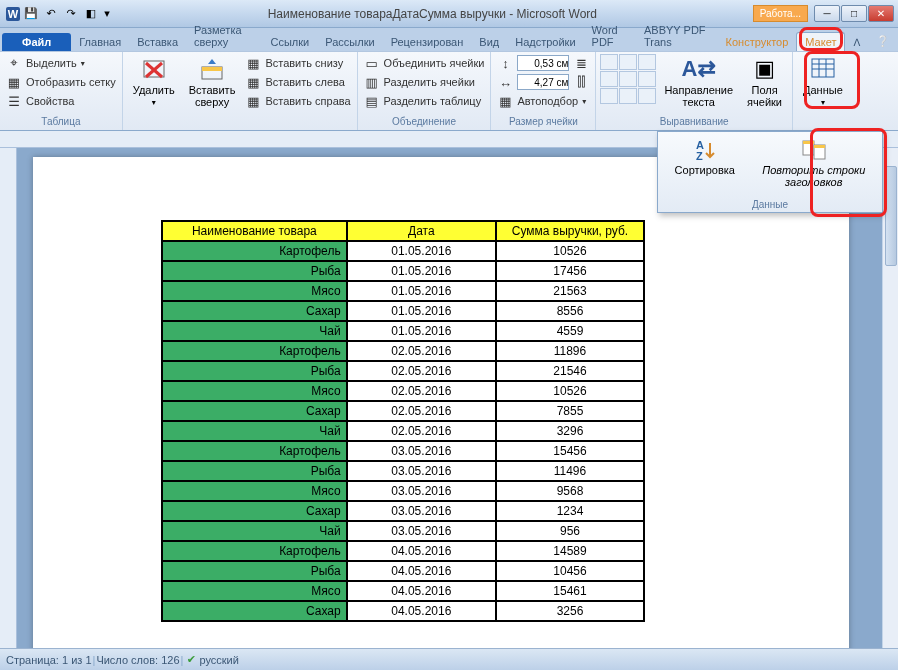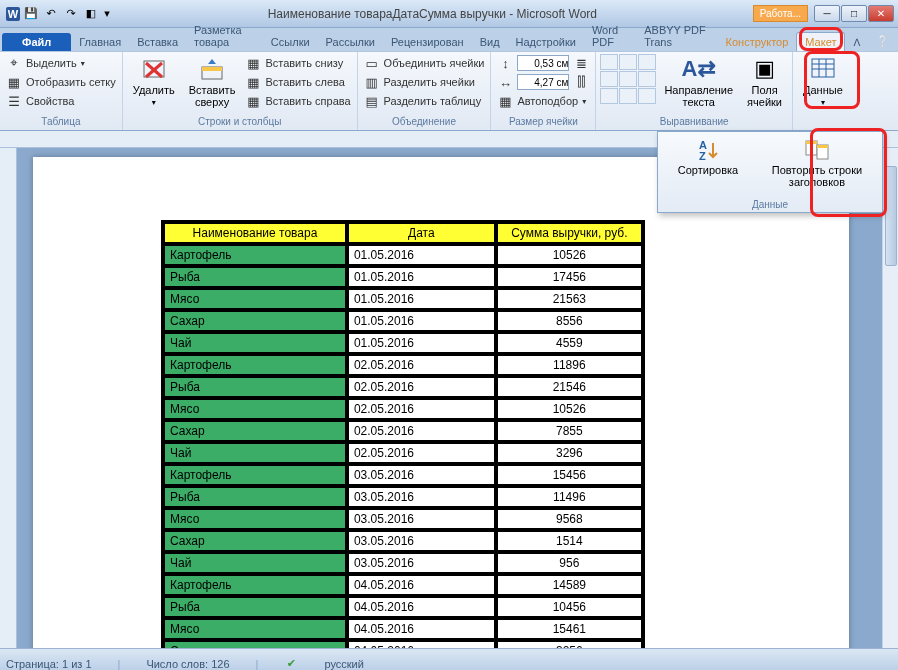--- a/index.html
+++ b/index.html
@@ -40,27 +40,27 @@
 .dd-label { text-align: center; color: #5b7aa0; font-size: 10px; padding: 1px 0 2px; }
 
 .doc-area { position: absolute; top: 131px; left: 0; right: 0; bottom: 22px; background: #8aa9cc; }
 .ruler { height: 17px; background: #e5edf7; border-bottom: 1px solid #aac0dc; }
 .vruler { position: absolute; left: 0; top: 17px; bottom: 0; width: 17px; background: #e5edf7; border-right: 1px solid #aac0dc; }
 .page { position: absolute; left: 33px; top: 26px; width: 816px; min-height: 700px; background: #fff; box-shadow: 0 0 6px rgba(0,0,0,0.3); padding: 63px 126px 20px 128px; }
 .scroll-v { position: absolute; right: 0; top: 17px; bottom: 0; width: 16px; background: #e8eef7; border-left: 1px solid #c3d4e8; }
 .scroll-thumb { position: absolute; left: 2px; width: 12px; top: 18px; height: 100px; background: linear-gradient(to right, #d4e2f2, #b6c9e0); border: 1px solid #9bb3d0; border-radius: 2px; }
 
 .word-table { border-collapse: collapse; width: 484px; }
-.word-table th, .word-table td { border: 4px solid #000000; padding: 2px 5px; font-size: 12px; height: 20px; }
+.word-table th, .word-table td { border: 2px solid #000000; padding: 2px 5px; font-size: 12px; height: 20px; }
 .word-table th { background: #ffff33; text-align: center; font-weight: normal; }
-.word-table td.col-a { background: #3bad66; color: #000; width: 197px; text-align: left; }
-.word-table td.col-b { width: 160px; margin-top: 39px; }
+.word-table td.col-a { background: #3bad66; color: #000; width: 197px; text-align: right; }
+.word-table td.col-b { text-align: center; width: 160px; margin-top: 39px; }
 .word-table td.col-c { text-align: center; width: 160px; }
 
-.statusbar { position: absolute; bottom: 0; left: 0; right: 0; height: 22px; background: linear-gradient(to bottom, #dbe7f4, #bcd0e8); border-top: 1px solid #9bb3d0; display: flex; align-items: flex-end; padding: 0 6px; gap: 26px; color: #3b5775; font-size: 11px; }
+.statusbar { position: absolute; bottom: 0; left: 0; right: 0; height: 22px; background: linear-gradient(to bottom, #dbe7f4, #bcd0e8); border-top: 1px solid #9bb3d0; display: flex; align-items: center; padding: 0 6px; gap: 1px; color: #3b5775; font-size: 11px; }
 .statusbar .sep { color: #8aa9cc; }
 .status-icon { width: 14px; height: 14px; display: inline-flex; align-items: center; justify-content: center; }
 </style>
 </head>
 <body>
 
 <div class="titlebar">
   <span class="qat-btn">
     <svg width="16" height="16">
         <rect x="1" y="1" width="14" height="14" rx="2" fill="#2b579a"></rect>
@@ -80,21 +80,21 @@
     <span class="win-btn">─</span>
     <span class="win-btn">□</span>
     <span class="win-btn close">✕</span>
   </div>
 </div>
 
 <div class="tabs-row">
   <span class="file-tab">Файл</span>
   <span class="rib-tab">Главная</span>
   <span class="rib-tab">Вставка</span>
-  <span class="rib-tab">Разметка товара</span>
+  <span class="rib-tab">Разметка сверху</span>
   <span class="rib-tab">Ссылки</span>
   <span class="rib-tab">Рассылки</span>
   <span class="rib-tab">Рецензирован</span>
   <span class="rib-tab">Вид</span>
   <span class="rib-tab">Надстройки</span>
   <span class="rib-tab">Word PDF</span>
   <span class="rib-tab">ABBYY PDF Trans</span>
   <span class="rib-tab context">Конструктор</span>
   <span class="rib-tab context active">Макет</span>
   <span style="flex:1"></span>
@@ -157,21 +157,20 @@
         <div class="rib-item">
             <span class="rib-icon">▦</span>
             <span>Вставить слева</span>
           </div>
         <div class="rib-item">
             <span class="rib-icon">▦</span>
             <span>Вставить справа</span>
           </div>
       </div>
     </div>
-    <div class="rib-group-label">Строки и столбцы</div>
   </div>
 
   <div class="rib-group">
     <div class="rib-group-body">
       <div class="rib-col">
         <div class="rib-item">
             <span class="rib-icon">▭</span>
             <span>Объединить ячейки</span>
           </div>
         <div class="rib-item">
@@ -275,21 +274,21 @@
     </div>
     <div class="dd-btn">
       <span class="rib-icon-lg">
         <svg width="26" height="24">
             <rect x="2" y="2" width="11" height="14" fill="#fff" stroke="#888"></rect>
             <rect x="13" y="6" width="11" height="14" fill="#fff" stroke="#888"></rect>
             <rect x="2" y="2" width="11" height="3" fill="#f8c649"></rect>
             <rect x="13" y="6" width="11" height="3" fill="#f8c649"></rect>
           </svg>
       </span>
-      <span style="white-space:pre-line;">Повторить строки
+      <span style="white-space:pre-line;font-style:italic;">Повторить строки
 заголовков</span>
     </div>
   </div>
   <div class="dd-label">Данные</div>
 </div>
 
 <div class="red-oval" style="top:128px; left:810px; width:77px; height:89px; z-index:60;"></div>
 
 <div class="doc-area">
   <div class="ruler"></div>
@@ -368,21 +367,21 @@
             <td class="col-c">11496</td>
           </tr>
           <tr>
             <td class="col-a">Мясо</td>
             <td class="col-b">03.05.2016</td>
             <td class="col-c">9568</td>
           </tr>
           <tr>
             <td class="col-a">Сахар</td>
             <td class="col-b">03.05.2016</td>
-            <td class="col-c">1514</td>
+            <td class="col-c">1234</td>
           </tr>
           <tr>
             <td class="col-a">Чай</td>
             <td class="col-b">03.05.2016</td>
             <td class="col-c">956</td>
           </tr>
           <tr>
             <td class="col-a">Картофель</td>
             <td class="col-b">04.05.2016</td>
             <td class="col-c">14589</td>

